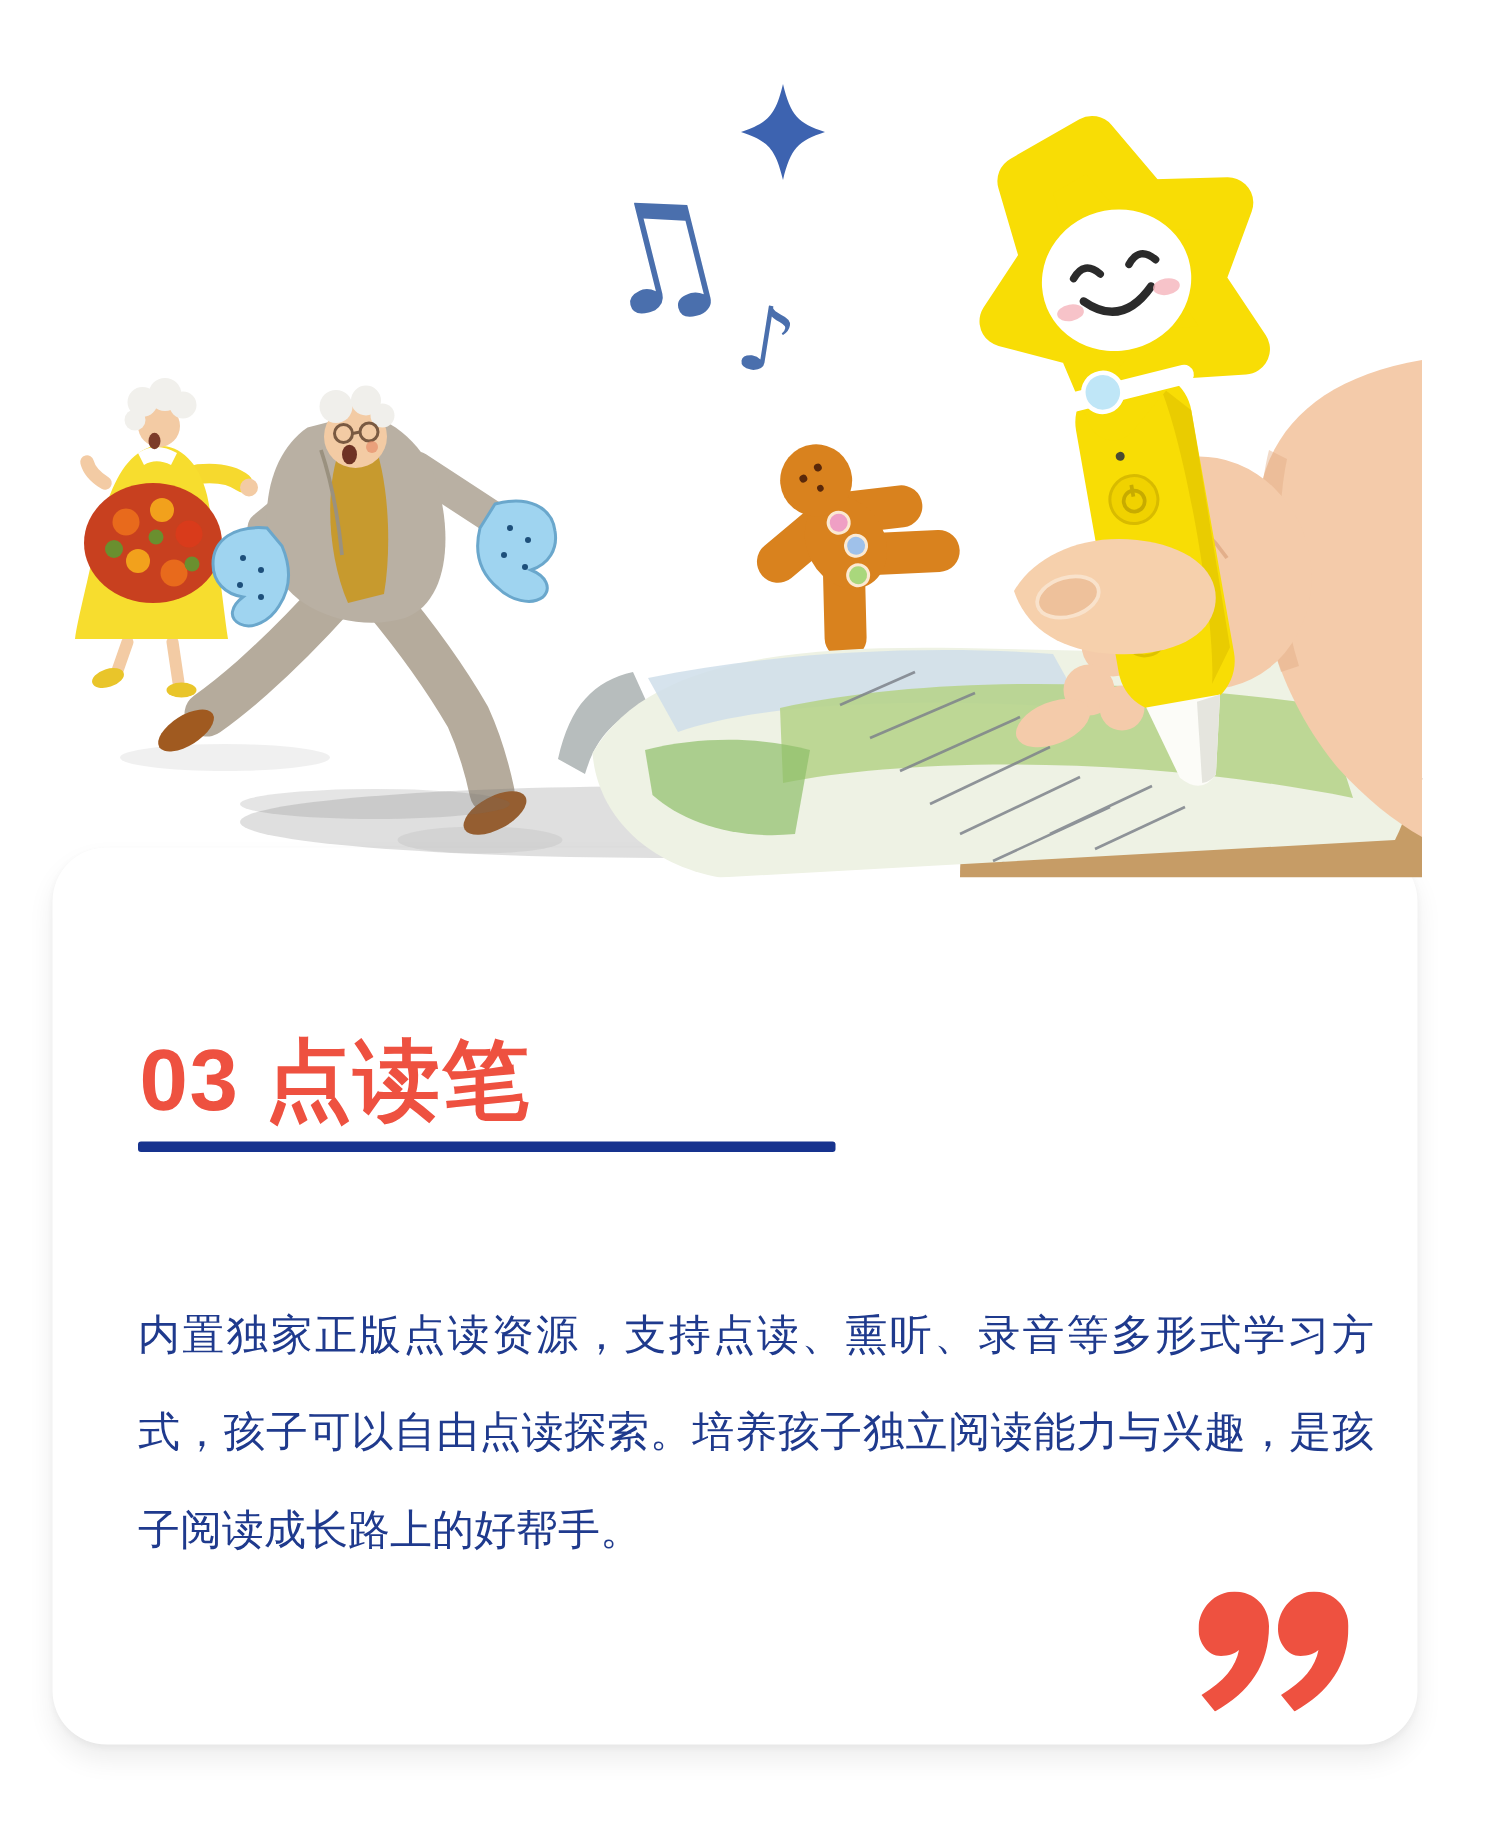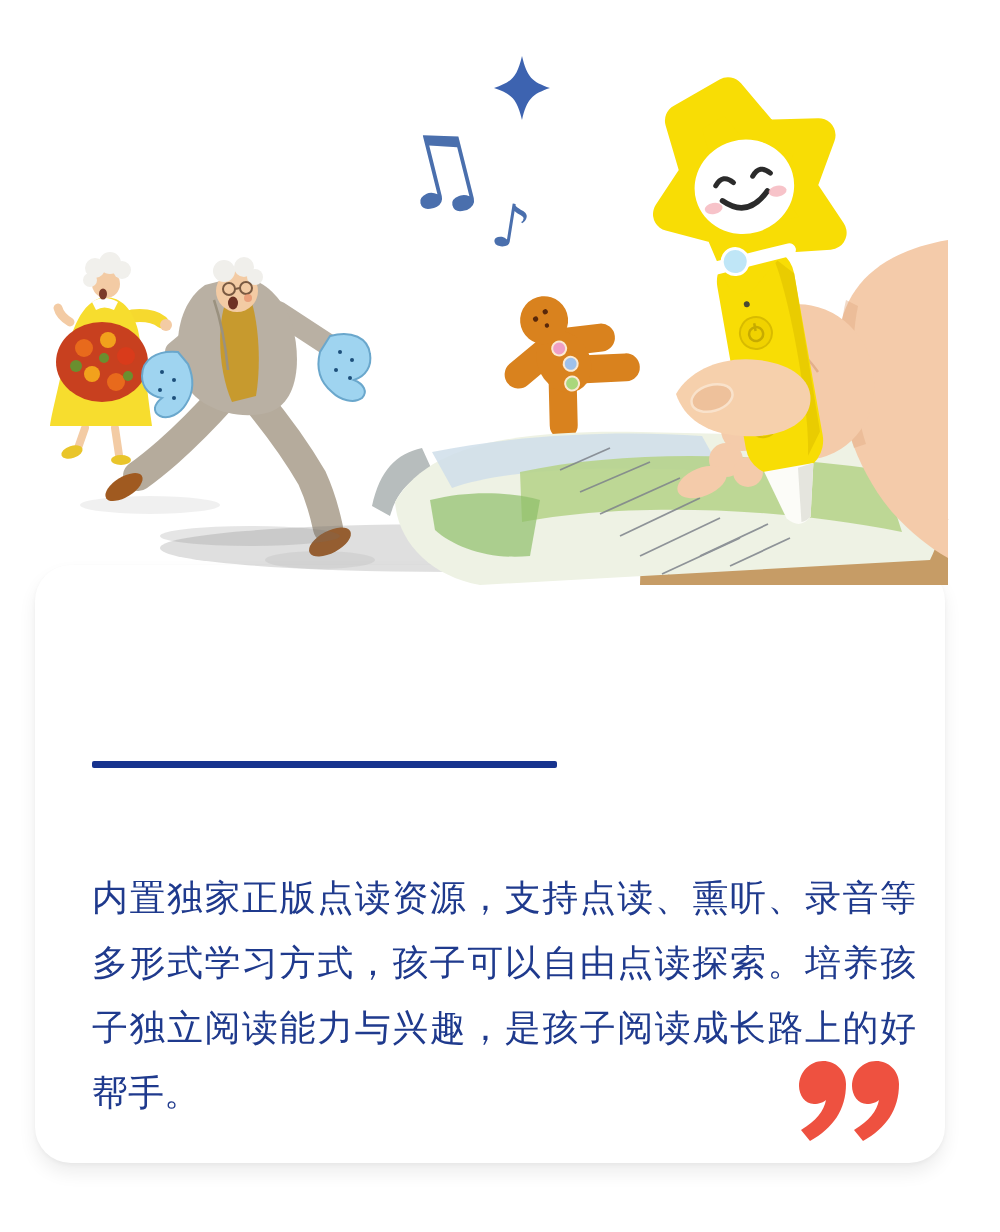--- a/index.html
+++ b/index.html
@@ -27,21 +27,21 @@
     color:var(--c-title,#ee5140);
     white-space:nowrap;
   }
   .divider{
     position:absolute;left:57px;top:196px;width:465px;height:7px;
     background:var(--c-divider,#17338e);
     border-radius:2px;
   }
   .card-body{
     position:absolute;left:57px;top:264px;width:824px;
-    font-size:36px;line-height:65px;font-weight:500;
+    font-size:28px;line-height:65px;font-weight:500;
     color:var(--c-body,#1f3a8d);
     text-align:justify;
   }
   .quote{position:absolute;right:46px;top:496px;width:100px;height:80px;}
   .quote path{fill:var(--c-quote,#ee5140);}
   .note{fill:var(--c-note,#4a6fad);font-family:"DejaVu Sans", sans-serif;}
 </style>
 </head>
 <body>
 
@@ -207,20 +207,21 @@
       </g>
     </g>
 
     <g>
       <path d="M676 394 C690 370 722 356 758 360 C794 364 814 382 810 404 C806 426 778 438 742 436 C706 434 684 418 676 394 Z" fill="#f6d0ac"></path>
       <ellipse cx="712" cy="398" rx="21" ry="13" fill="#eec19b" stroke="#f9e2cb" stroke-width="2.5" transform="rotate(-16 712 398)"></ellipse>
     </g>
   </svg>
 
   <section class="card">
+    <h1 class="card-title">03 点读笔</h1>
     <div class="divider"></div>
     <p class="card-body">内置独家正版点读资源，支持点读、熏听、录音等多形式学习方式，孩子可以自由点读探索。培养孩子独立阅读能力与兴趣，是孩子阅读成长路上的好帮手。</p>
     <svg class="quote" viewBox="0 0 100 80">
       <path d="M24 0 C37 0 47 10 47 23 C47 49 34 67 11 80 L2 69 C17 60 25 50 27 39 C25 41 20 43 15 43 C6 43 0 34 0 25 C0 11 11 0 24 0 Z"></path>
       <path d="M77 0 C90 0 100 10 100 23 C100 49 87 67 64 80 L55 69 C70 60 78 50 80 39 C78 41 73 43 68 43 C59 43 53 34 53 25 C53 11 64 0 77 0 Z"></path>
     </svg>
   </section>
 </div>
 
 </body></html>

